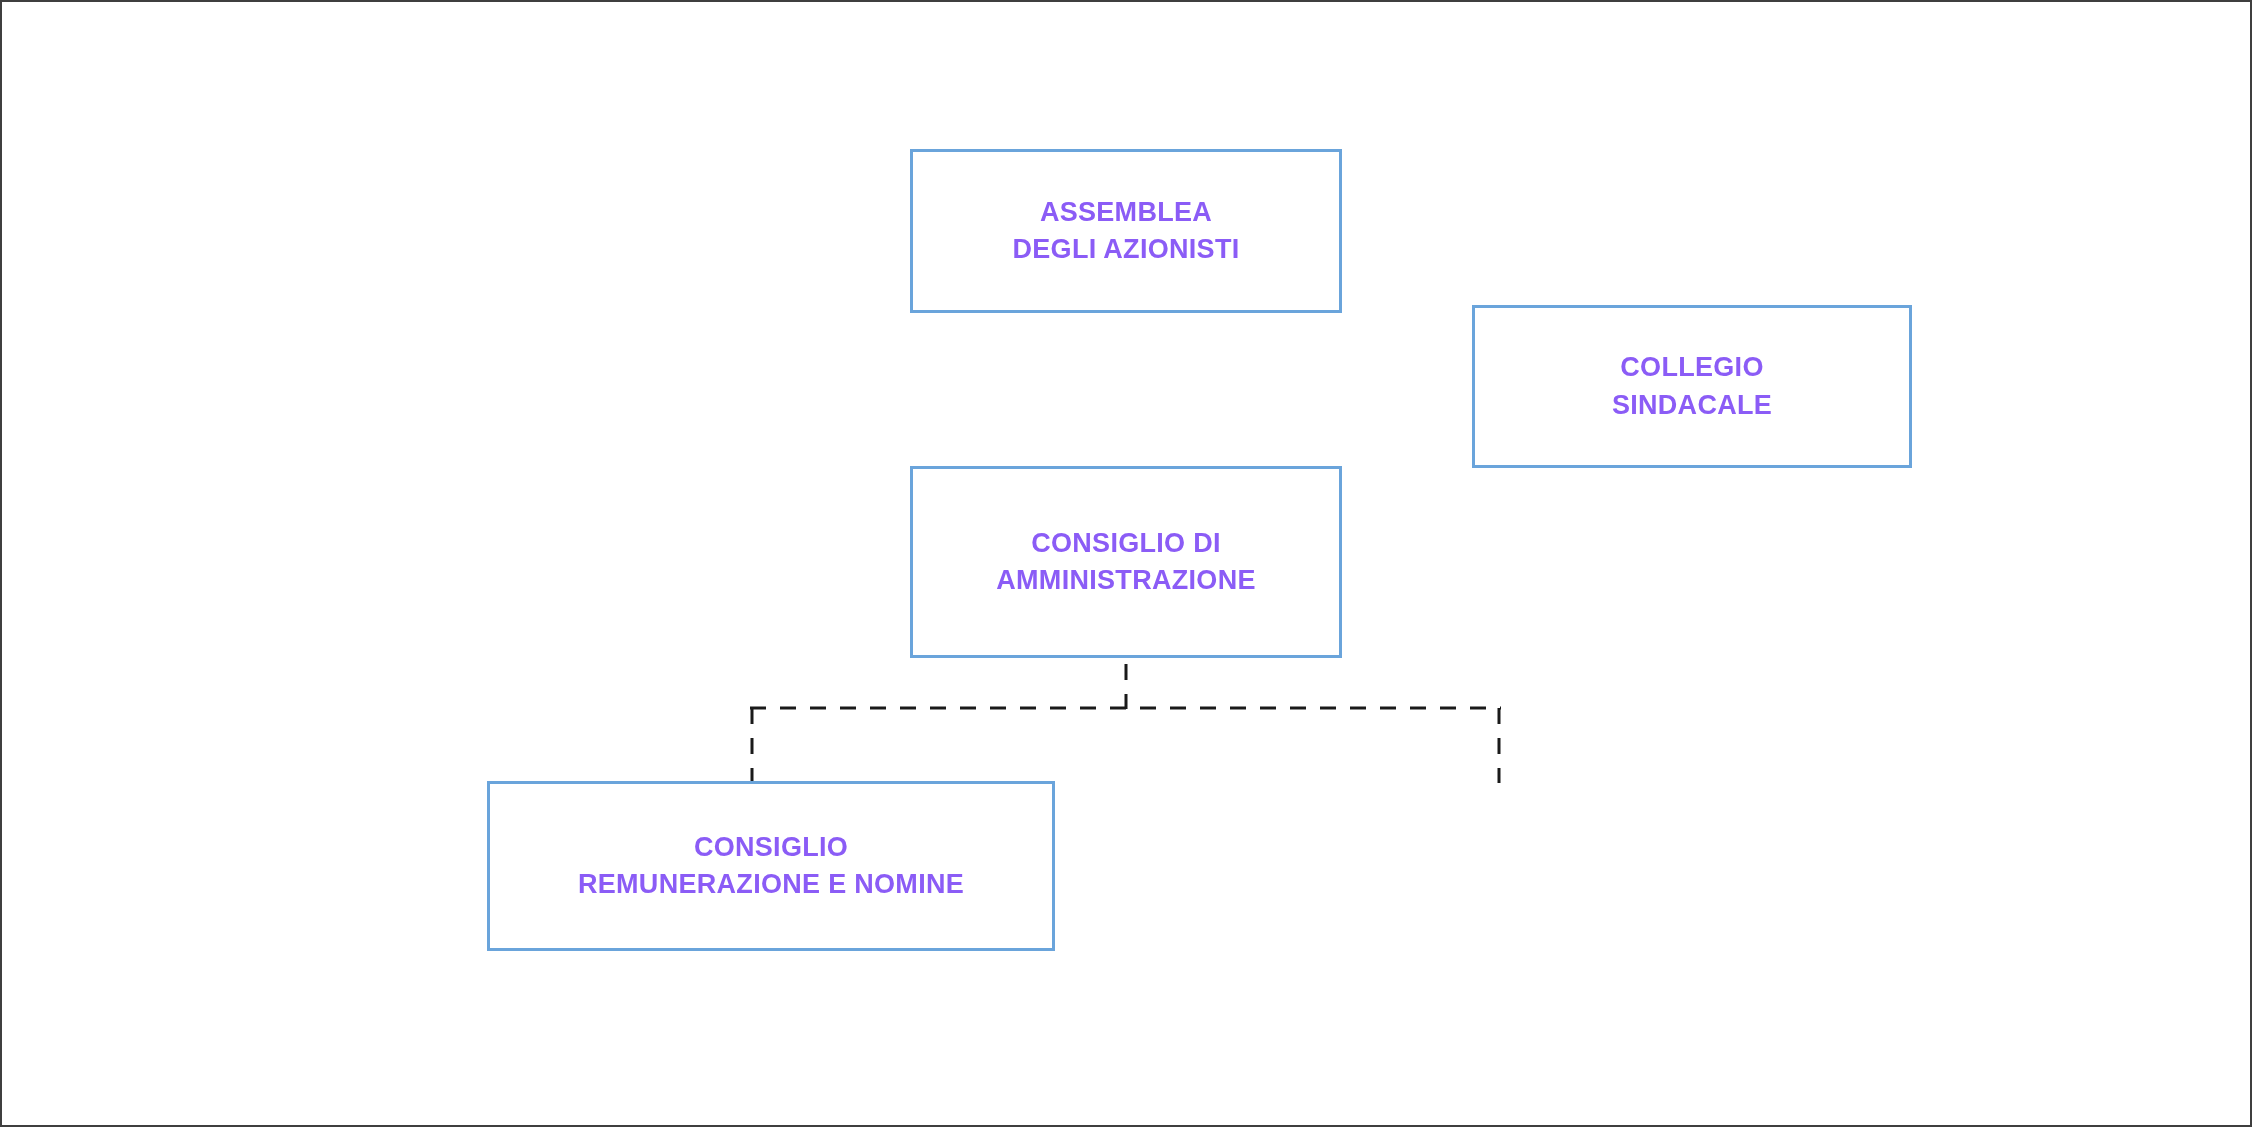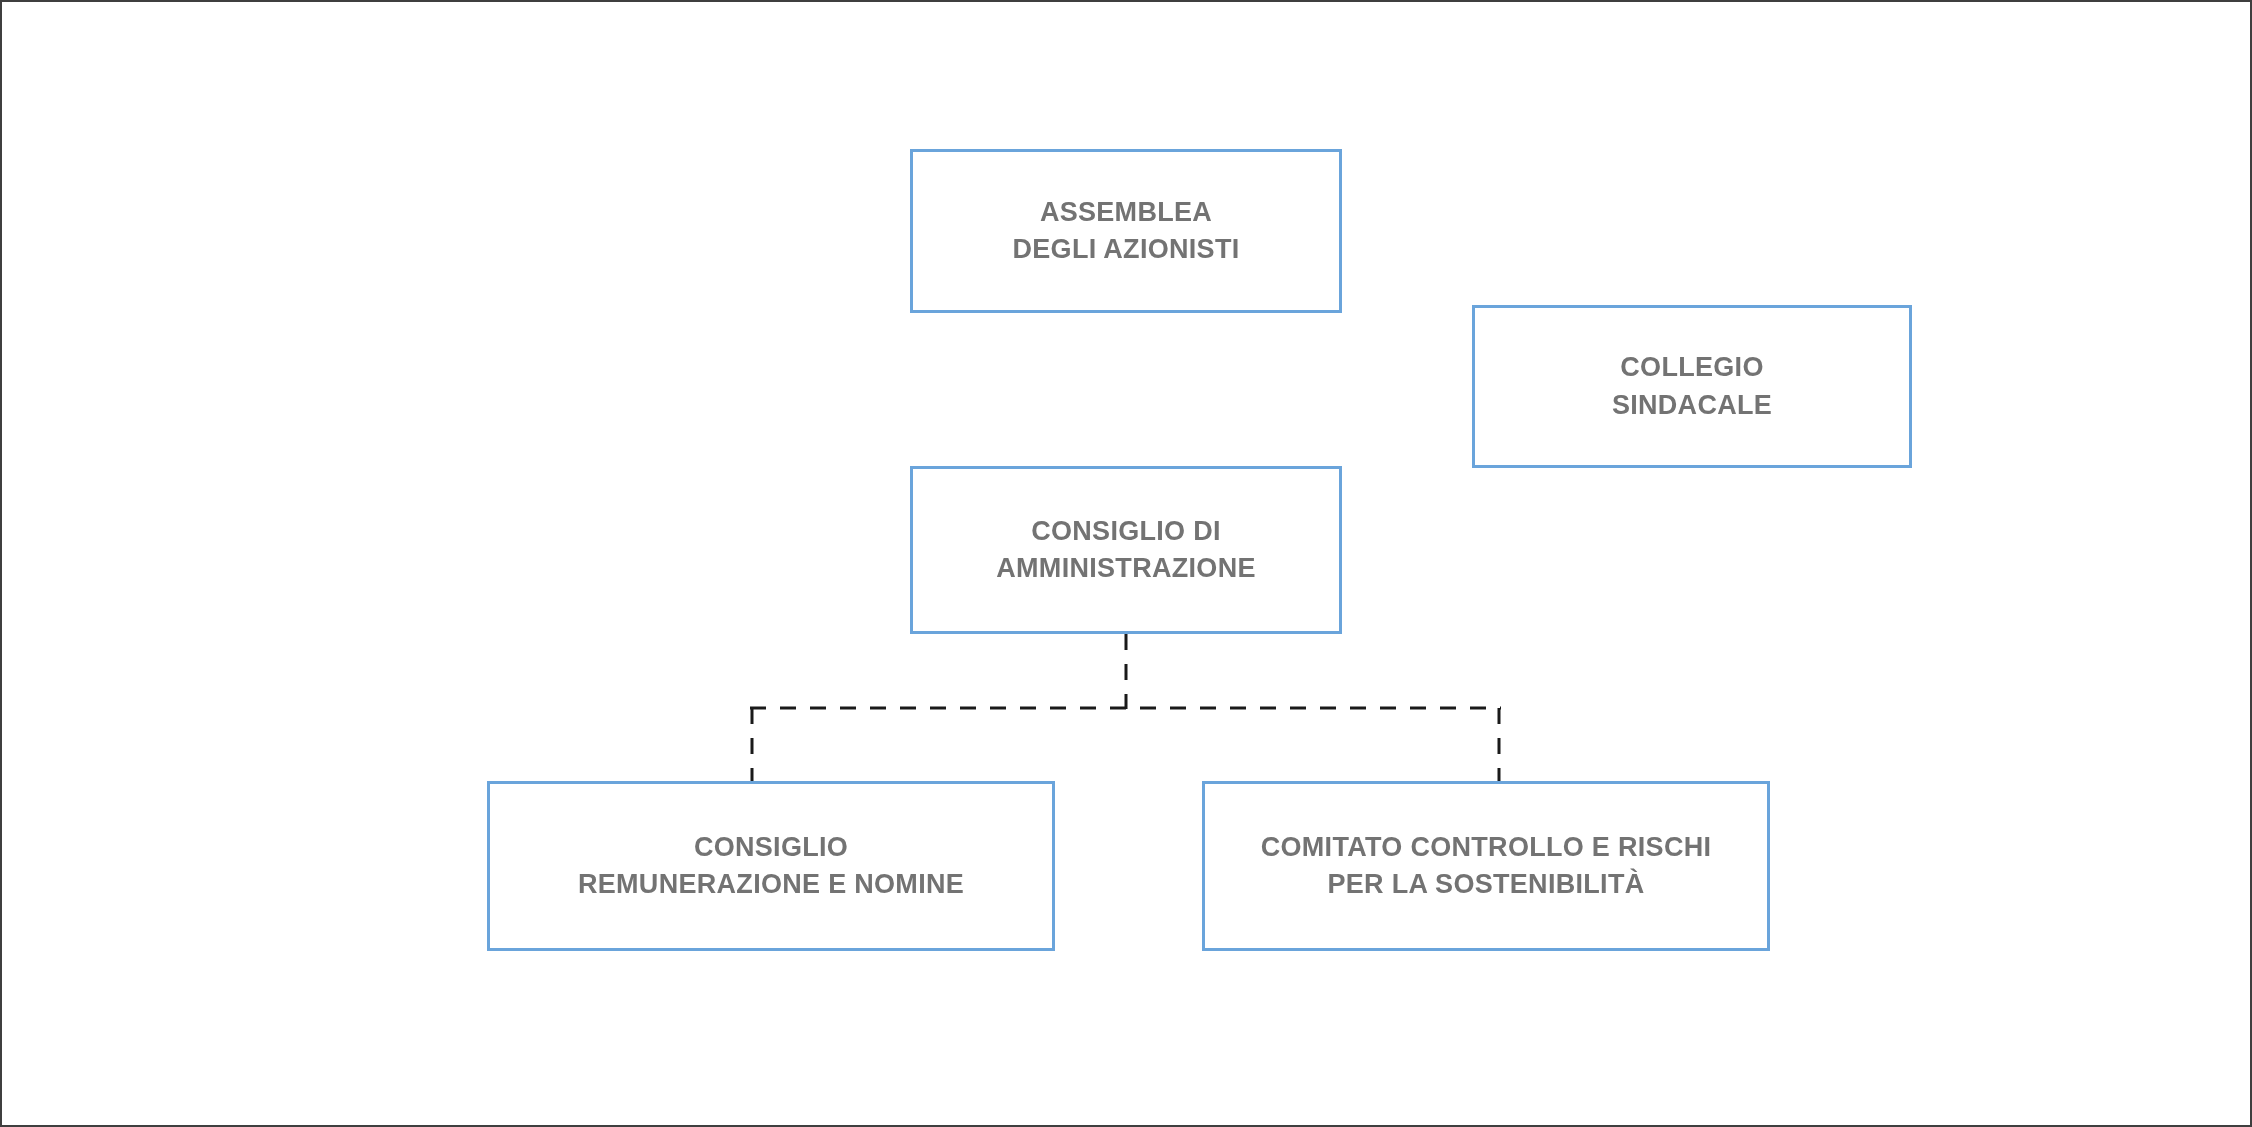--- a/index.html
+++ b/index.html
@@ -24,21 +24,21 @@
     box-sizing: border-box;
     background: #ffffff;
     border: 3px solid #6aa4db;
     display: flex;
     align-items: center;
     justify-content: center;
     text-align: center;
     z-index: 3;
   }
   .node-label {
-    color: #737373;
+    color: #8b5cf6;
     font-weight: bold;
     font-size: 27px;
     line-height: 1.38;
     letter-spacing: 0.3px;
     white-space: pre-line;
     padding: 0 10px;
   }
   .connector-layer {
     position: absolute;
     left: 0;
@@ -67,28 +67,24 @@
     <span class="node-label">ASSEMBLEA
 DEGLI AZIONISTI</span>
   </div>
 
 
   <div class="node" style="left:1443px; top:303px; width:440px; height:163px;margin-left:27px;">
     <span class="node-label">COLLEGIO
 SINDACALE</span>
   </div>
 
-  <div class="node" style="left:908px; top:464px; width:432px; height:168px;">
+  <div class="node" style="left:908px; top:464px; width:432px; height:192px;">
     <span class="node-label">CONSIGLIO DI
 AMMINISTRAZIONE</span>
   </div>
 
   <div class="node" style="left:485px; top:779px; width:568px; height:170px;">
     <span class="node-label">CONSIGLIO
 REMUNERAZIONE E NOMINE</span>
   </div>
 
-  <div class="node" style="left:1200px; top:779px; width:568px; height:170px;">
-    <span class="node-label">COMITATO CONTROLLO E RISCHI
-PER LA SOSTENIBILITÀ</span>
-  </div>
 
 </div>
 
 </body></html>

